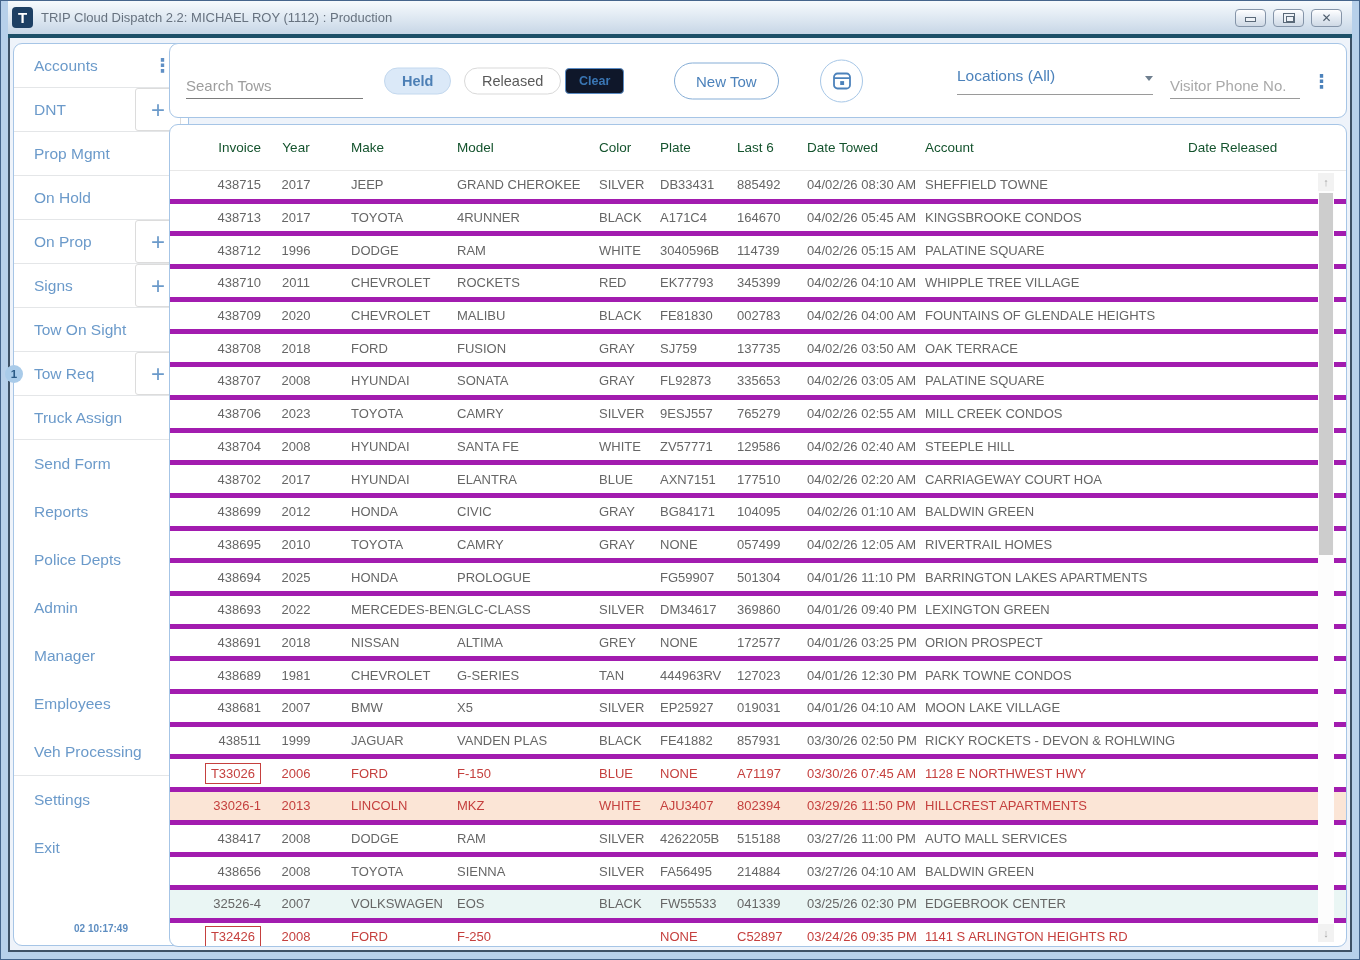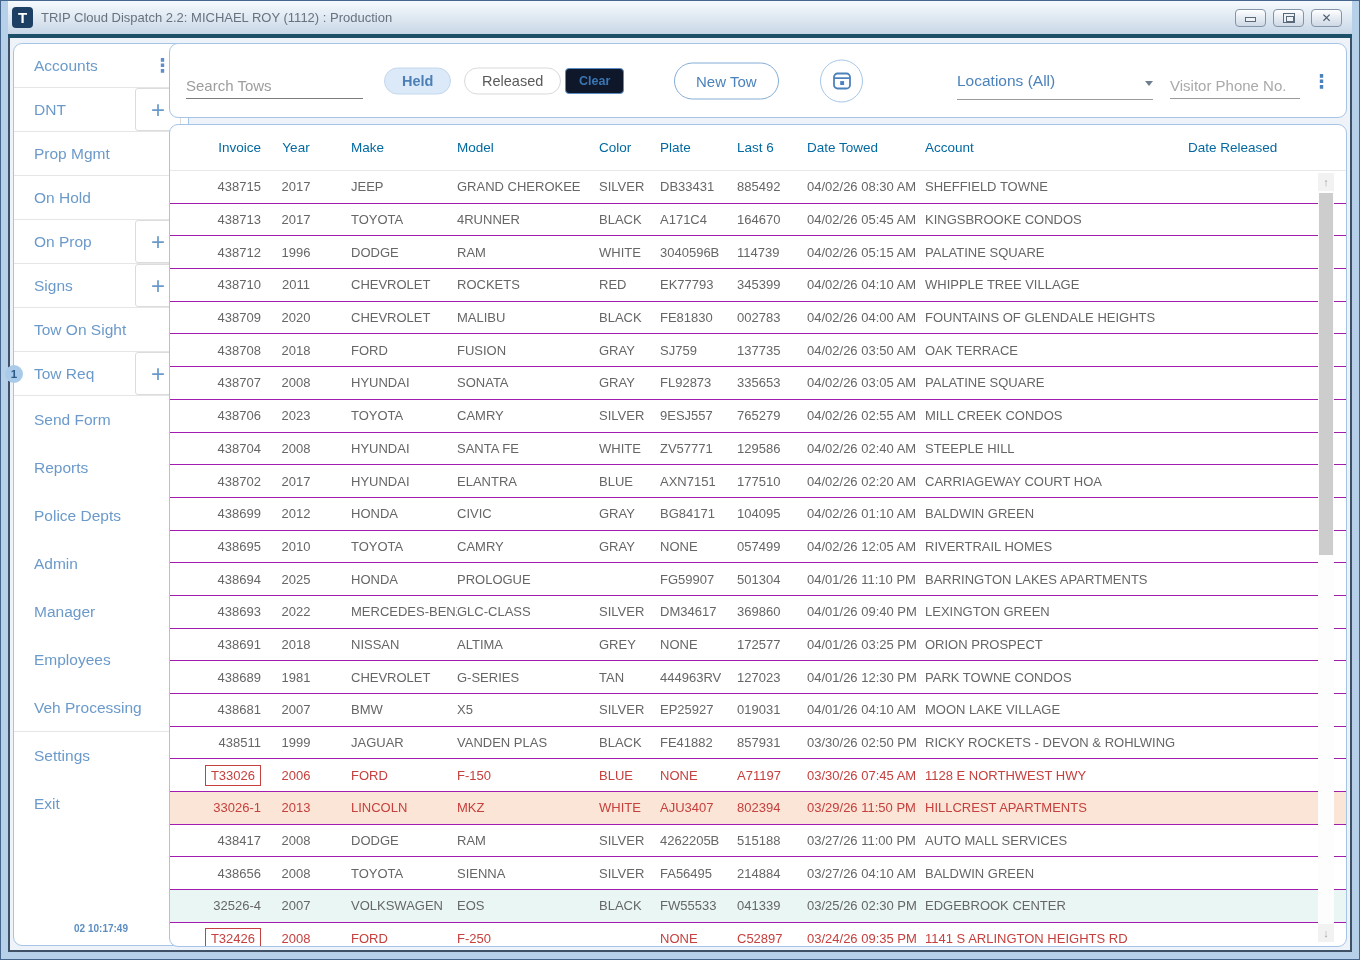--- a/index.html
+++ b/index.html
@@ -60,33 +60,33 @@
   .pill { height:27px; border-radius:14px; padding:0 17px; font-size:14.5px; cursor:pointer; }
   .held { left:214px; background:#dbe9f8; border:1px solid #c3d8ee; color:#4c7fb5; font-weight:600; }
   .released { left:294px; background:#fff; border:1px solid #d9d9d9; color:#595959; font-weight:500; }
   .clearbtn { left:395px; height:26px; padding:0 13px; border:1.5px solid #5b8cc4; border-radius:4px;
     color:#3a76b4; font-weight:700; font-size:12.5px; background:#0f172a; cursor:pointer; }
   .newtow { left:504px; height:37px; padding:0 21px; border:1.5px solid #85add6; border-radius:19px;
     color:#4c82bb; font-size:15px; font-weight:500; background:#fff; cursor:pointer; }
   .calbtn { left:650px; width:43px; height:43px; border-radius:50%; border:1.5px solid #a7c7e7;
     background:#fff; display:flex; align-items:center; justify-content:center; cursor:pointer; }
   .loc { left:787px; width:196px; border-bottom:1px solid #9a9a9a; display:flex; align-items:flex-end;
-    justify-content:space-between; padding-bottom:9px; margin-top:5px; color:#4c82bb;
+    justify-content:space-between; padding-bottom:9px; color:#4c82bb;
     font-size:15.5px; cursor:pointer; }
   .dda { width:0; height:0; border-left:4.5px solid transparent; border-right:4.5px solid transparent;
     border-top:5.5px solid #6f7f8f; margin-bottom:4px; }
   .tkebab { left:1142px; color:#4c82bb; font-size:19px; font-weight:700; cursor:pointer; }
 
   
   .tablepanel { left:159px; right:3px; top:86px; bottom:3px; overflow:hidden; }
   .thead, .tr { display:grid; padding-left:13px;
     grid-template-columns:78px 70px 126px 142px 61px 77px 70px 118px 263px 1fr;
     align-items:center; }
-  .thead { height:46px; color:#0369a1; font-size:13.5px; border-bottom:1px solid #e8e8e8; }
-  .tr { height:32.7px; border-bottom:1px solid #a21caf; color:#666; font-size:13px; cursor:pointer; }
+  .thead { height:46px; color:#14532d; font-size:13.5px; border-bottom:1px solid #e8e8e8; }
+  .tr { height:32.7px; border-bottom:5px solid #a21caf; color:#666; font-size:13px; cursor:pointer; }
   .td, .th { white-space:nowrap; overflow:hidden; }
   .col-invoice { text-align:right; }
   .col-year { text-align:center; }
   .col-make { padding-left:20px; }
   .tr.red { color:#c5403e; }
   .tr.bg-peach { background:#fbe5d6; }
   .tr.bg-cyan { background:#eaf6f4; }
   .inv.boxed { display:inline-block; border:1px solid #c5403e; padding:2px 5px; }
 
   
@@ -143,20 +143,23 @@
             <span class="side-label">Signs</span>
             <span class="plusbox">+</span>
           </div>
           <div class="side-item top div">
             <span class="side-label">Tow On Sight</span>
           </div>
           <div class="side-item top div">
             <span class="side-label">Tow Req</span>
             <span class="plusbox">+</span>
             <span class="badge">1</span>
+          </div>
+          <div class="side-item top div">
+            <span class="side-label">Truck Assign</span>
           </div>
           <div class="side-item low">
             <span class="side-label">Send Form</span>
           </div>
           <div class="side-item low">
             <span class="side-label">Reports</span>
           </div>
           <div class="side-item low">
             <span class="side-label">Police Depts</span>
           </div>

